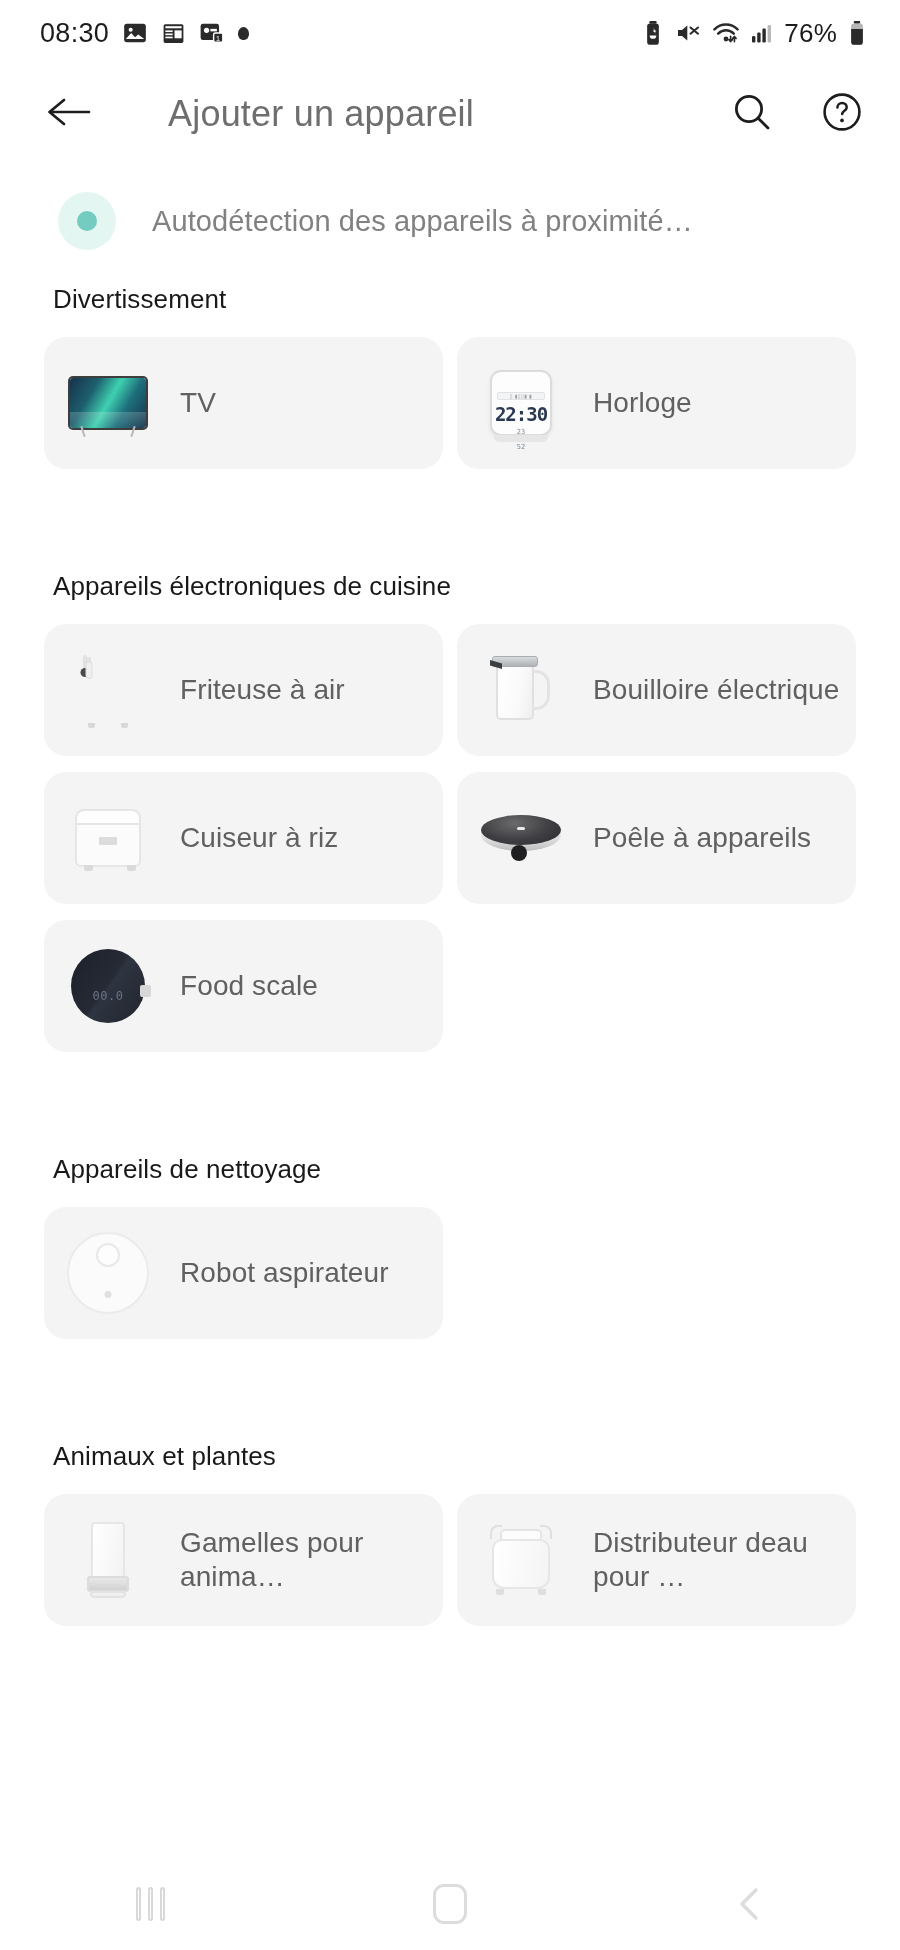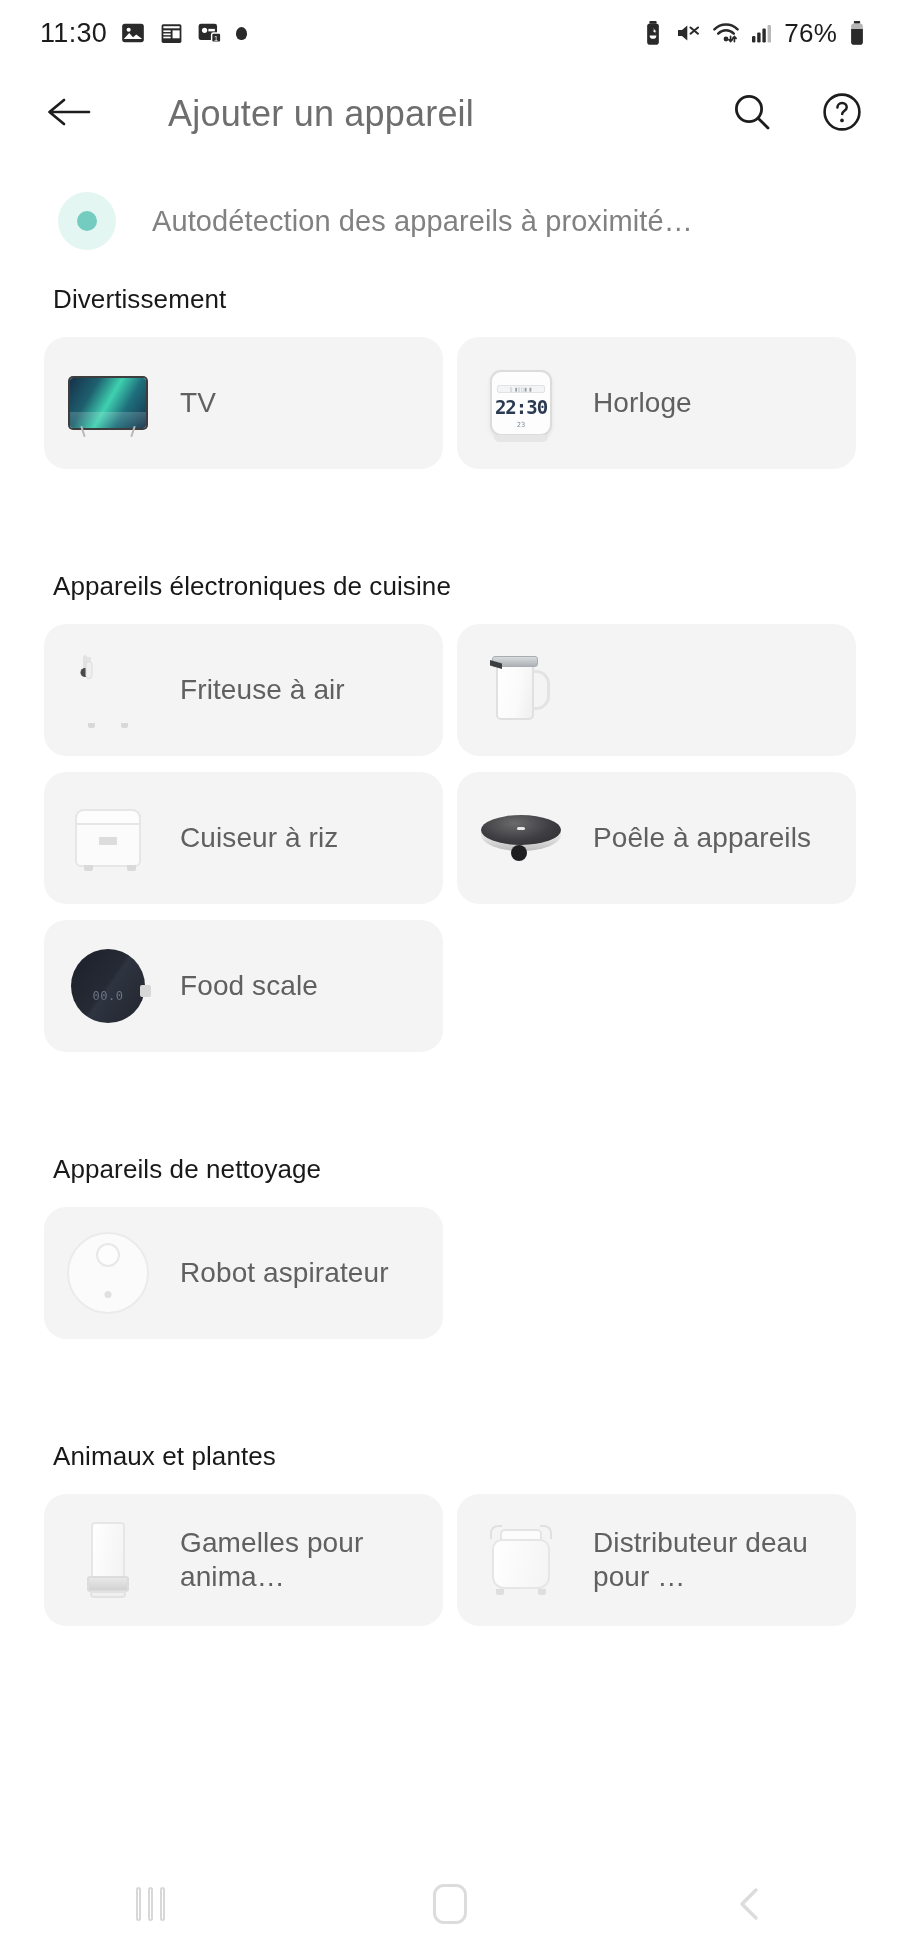--- a/index.html
+++ b/index.html
@@ -99,21 +99,21 @@
   .tv-body:after{ content:""; position:absolute; left:0; right:0; bottom:0; height:16px;
     background:linear-gradient(180deg,rgba(255,255,255,.18),rgba(255,255,255,.05)); }
   .tv-legs{ position:absolute; bottom:12px; width:76px; height:12px; }
   .tv-legs span{ position:absolute; width:2px; height:11px; background:#b9b9b9; transform:rotate(18deg); bottom:0; }
   .tv-legs span:first-child{ left:12px; transform:rotate(-18deg); }
   .tv-legs span:last-child{ right:12px; }
 
   
   .clock-body{ width:62px; height:66px; background:#fdfdfd; border:2px solid #dcdcdc;
     border-radius:11px; display:flex; flex-direction:column; align-items:center;
-    padding-top:13px; box-shadow:0 2px 4px rgba(0,0,0,.07); position:relative; }
+    padding-top:20px; box-shadow:0 2px 4px rgba(0,0,0,.07); position:relative; }
   .clock-top{ width:48px; height:9px; background:#f2f4f5; border:1px solid #e0e2e3; border-radius:2px;
     font-size:5px; color:#9aa0a3; display:flex; align-items:center; justify-content:center; letter-spacing:.4px; }
   .clock-time{ font-family:"DejaVu Sans Mono", monospace; font-size:19px; color:#2b3a52;
     font-weight:700; letter-spacing:-1px; margin-top:3px; }
   .clock-sub{ display:flex; gap:7px; font-size:7px; color:#7d8a9a; margin-top:3px;
     font-family:"DejaVu Sans Mono", monospace;flex-direction:column; }
   .clock-base{ position:absolute; bottom:-8px; width:54px; height:7px; background:#e6e6e6;
     border-radius:0 0 5px 5px; }
 
   
@@ -215,21 +215,21 @@
   .nav-btn{ width:120px; display:flex; align-items:center; justify-content:center; cursor:pointer; }
   .nav-recent{ display:flex; gap:7px; }
   .nav-recent i{ display:block; width:5px; height:34px; border:2px solid #d8d8d8; border-radius:4px; }
   .nav-home{ width:34px; height:40px; border:3px solid #dcdcdc; border-radius:11px; }
 </style>
 </head>
 <body>
 
 <div class="statusbar">
   <div class="sb-left">
-    <span class="sb-clock">11:30</span>
+    <span class="sb-clock">08:30</span>
     <span class="sb-ico">
       <svg width="26" height="26" viewBox="0 0 24 24">
           <rect x="2" y="3.5" width="20" height="17" rx="2.5" fill="#2a2a2a"></rect>
           <circle cx="8" cy="9" r="1.9" fill="#fff"></circle>
           <path d="M3.5 17.5l5-5.5 3.5 4 3-2.6 5.5 4.1z" fill="#fff"></path>
         </svg>
     </span>
     <span class="sb-ico">
       <svg width="25" height="25" viewBox="0 0 24 24">
           <rect x="2.5" y="3" width="19" height="18" rx="1.6" fill="#2a2a2a"></rect>
@@ -385,20 +385,21 @@
 
       <div class="card">
         <span class="card-ico">
           <span class="ket-wrap">
             <span class="ket-body"></span>
             <span class="ket-handle"></span>
             <span class="ket-lid"></span>
             <span class="ket-spout"></span>
           </span>
         </span>
+        <span class="card-label">Bouilloire électrique</span>
       </div>
 
       <div class="card">
         <span class="card-ico">
           <span class="rice-body">
             <span class="rice-lid"></span>
             <span class="rice-panel"></span>
             <span class="rice-feet">
                 <i></i>
                 <i></i>

